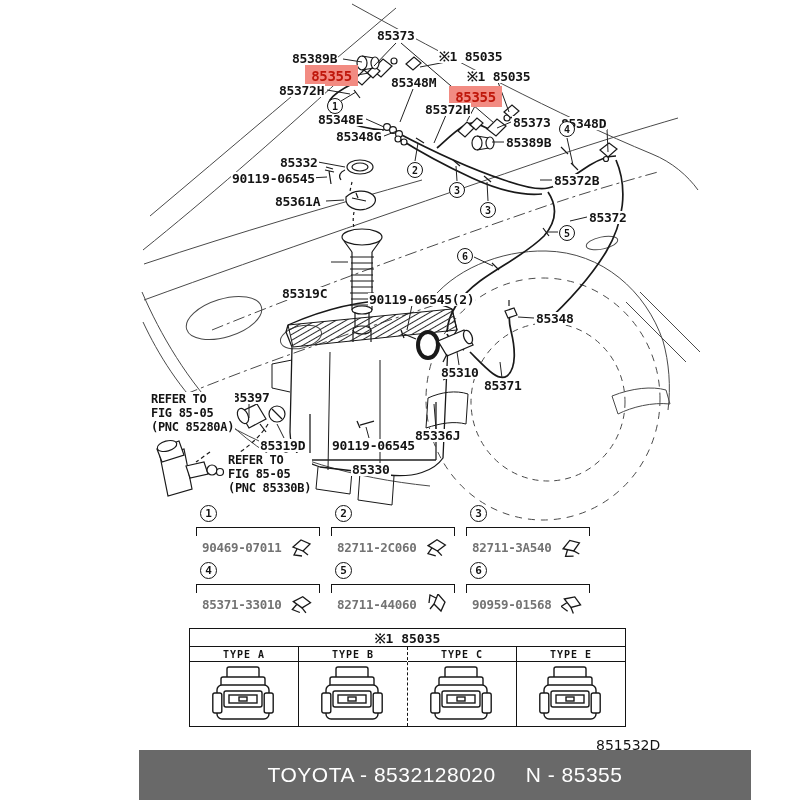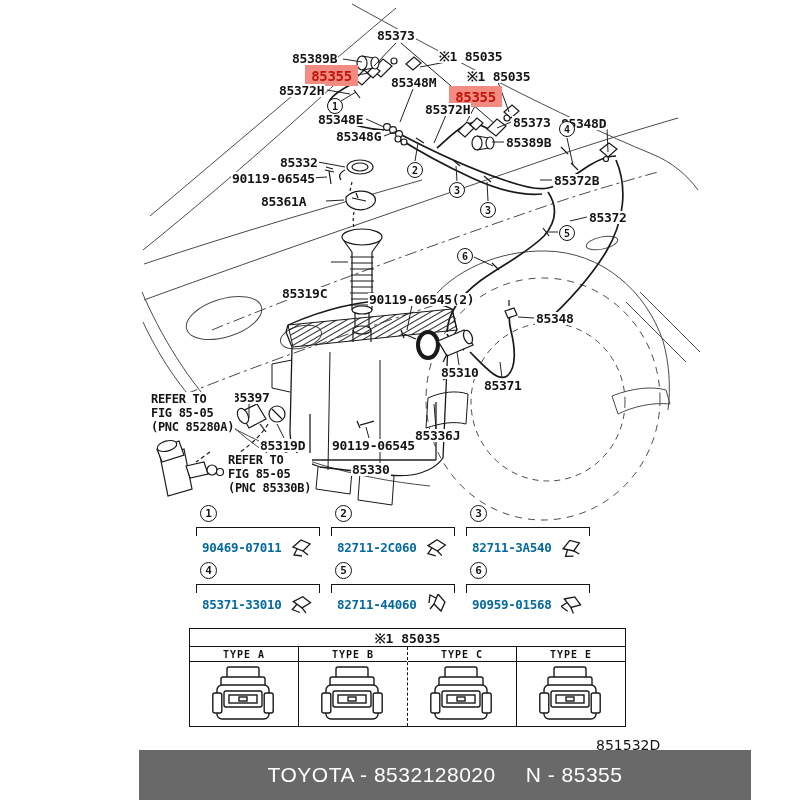--- a/index.html
+++ b/index.html
@@ -14,21 +14,21 @@
   .co{position:absolute;width:16px;height:16px;border:1.6px solid #141414;border-radius:50%;
       background:#fff;display:flex;align-items:center;justify-content:center;
       font-size:10px;font-weight:700;color:#141414;box-sizing:border-box;}
   .lcell{position:absolute;width:124px;height:52px;}
   .lnum{position:absolute;left:4px;top:0;width:17px;height:17px;border:1.6px solid #141414;border-radius:50%;
         background:#fff;display:flex;align-items:center;justify-content:center;font-size:11px;font-weight:700;
         box-sizing:border-box;color:#141414;}
   .lbracket{position:absolute;left:0;right:0;top:22px;height:8px;
             border-top:1.6px solid #141414;border-left:1.6px solid #141414;border-right:1.6px solid #141414;}
   .lpart{position:absolute;left:6px;top:32px;display:flex;align-items:center;gap:10px;
-         font-size:12.5px;font-weight:700;color:#0369a1;letter-spacing:-0.3px;white-space:pre;}
+         font-size:12.5px;font-weight:700;color:#737373;letter-spacing:-0.3px;white-space:pre;}
   .ttable{position:absolute;left:189px;top:628px;width:437px;border:1.6px solid #141414;box-sizing:border-box;
           background:#fff;}
   .thead{height:17px;border-bottom:1.6px solid #141414;display:flex;align-items:center;justify-content:center;
          font-size:13px;font-weight:700;color:#141414;}
   .tcols{display:flex;align-items:center;}
   .tcol{flex:1;border-left:1.6px solid #141414;}
   .tcol:first-child{border-left:none;}
   .tcol.dashed{border-left:1.6px dashed #141414;}
   .tname{height:14px;border-bottom:1.6px solid #141414;display:flex;align-items:center;justify-content:center;
          font-size:10px;font-weight:700;color:#141414;letter-spacing:1px;}
@@ -213,21 +213,21 @@
   <div class="hl" style="left:449px;top:86px;">85355</div>
   <div class="lbl" style="left:424px;top:103px;">85372H</div>
   <div class="lbl" style="left:317px;top:113px;">85348E</div>
   <div class="lbl" style="left:512px;top:116px;">85373</div>
   <div class="lbl" style="left:560px;top:117px;">85348D</div>
   <div class="lbl" style="left:335px;top:130px;">85348G</div>
   <div class="lbl" style="left:505px;top:136px;">85389B</div>
   <div class="lbl" style="left:279px;top:156px;">85332</div>
   <div class="lbl" style="left:231px;top:172px;">90119-06545</div>
   <div class="lbl" style="left:553px;top:174px;">85372B</div>
-  <div class="lbl" style="left:260px;top:195px;">85361A</div>
+  <div class="lbl" style="left:274px;top:195px;">85361A</div>
   <div class="lbl" style="left:588px;top:211px;">85372</div>
   <div class="lbl" style="left:281px;top:256px;margin-top:31px;">85319C</div>
   <div class="lbl" style="left:368px;top:293px;">90119-06545(2)</div>
   <div class="lbl" style="left:535px;top:312px;">85348</div>
   <div class="lbl" style="left:440px;top:366px;">85310</div>
   <div class="lbl" style="left:483px;top:379px;">85371</div>
   <div class="lbl" style="left:231px;top:391px;">85397</div>
   <div class="lbl small" style="left:150px;top:392px;">REFER TO
 FIG 85-05
 (PNC 85280A)</div>

